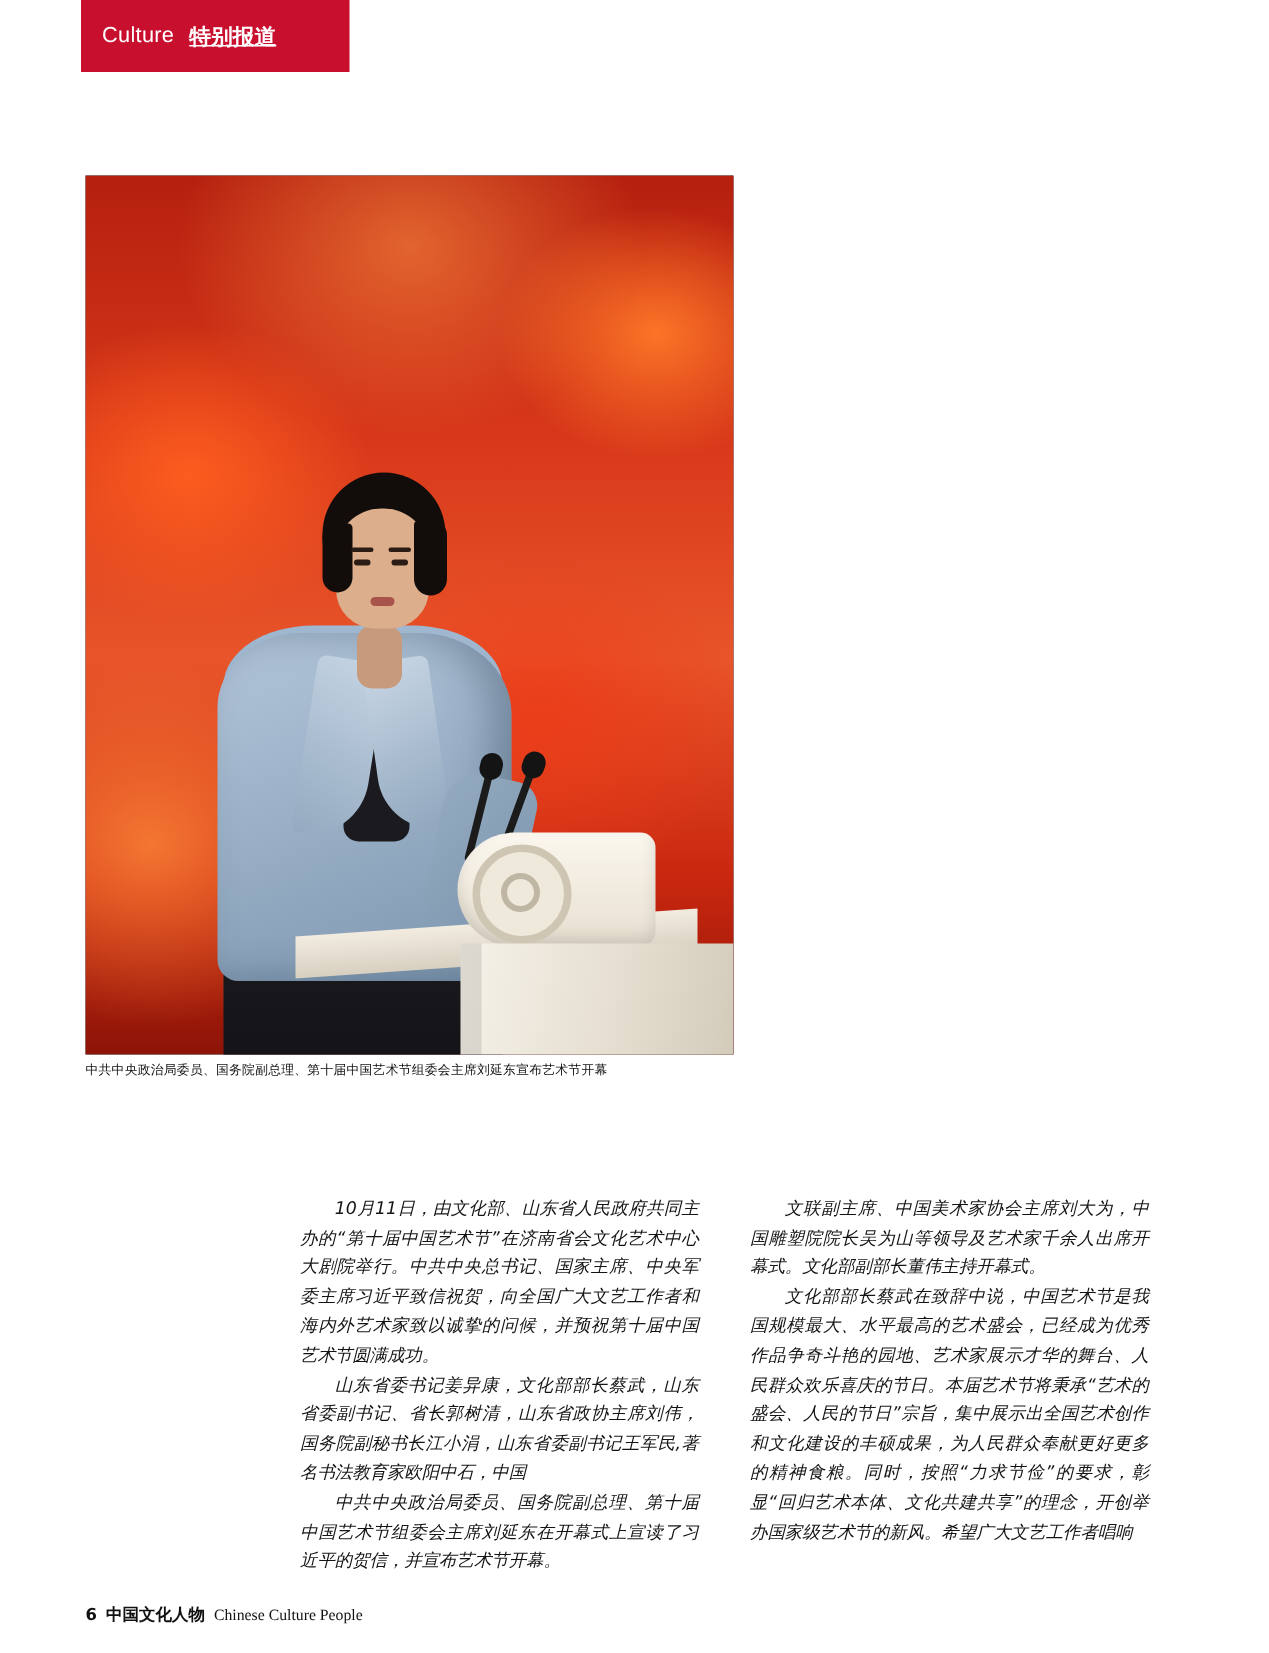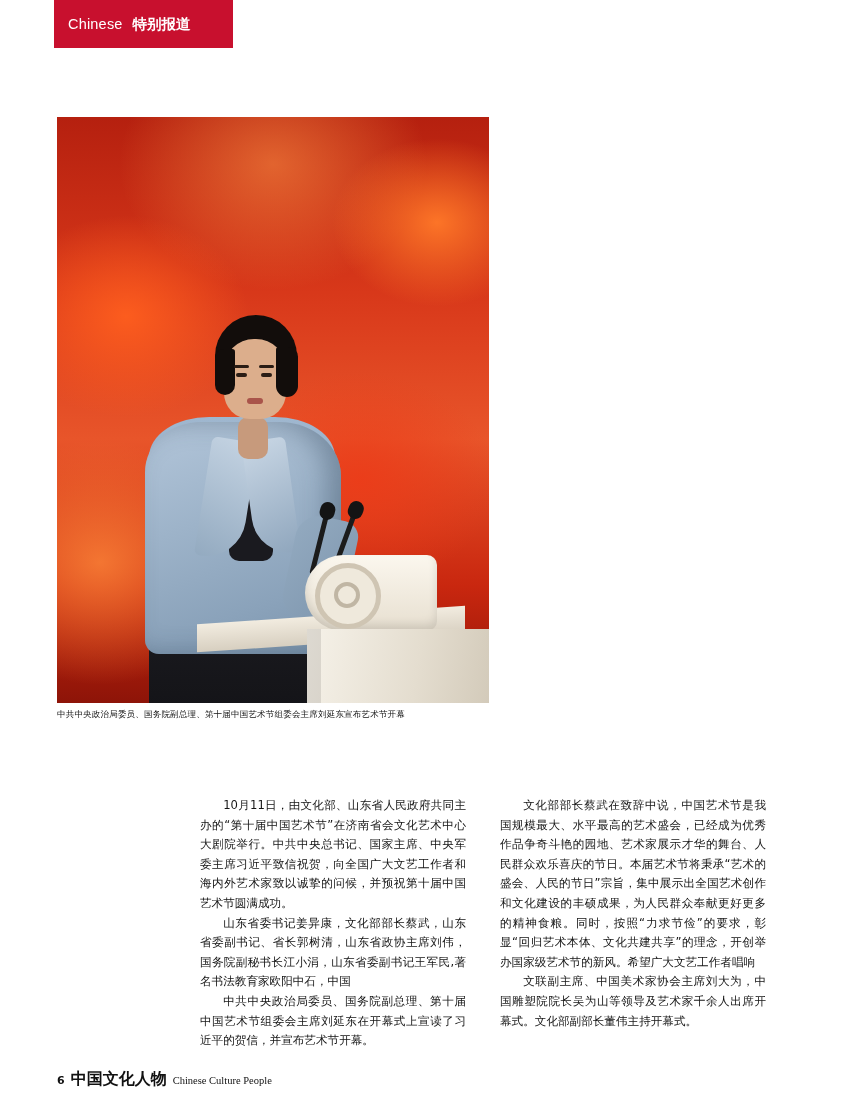--- a/index.html
+++ b/index.html
@@ -37,20 +37,21 @@
     color: #ffffff;
     font-size: 14.5px;
     letter-spacing: 0.2px;
   }
   .header-tab .tab-cn {
     color: #ffffff;
     font-size: 14.5px;
     margin-left: 10px;
     font-family: "DejaVu Sans", sans-serif;
     font-weight: bold;
+    text-decoration: underline;
   }
 
   
   .photo-wrap {
     position: absolute;
     left: 57px;
     top: 117px;
     width: 432px;
     height: 586px;
     overflow: hidden;
@@ -299,20 +300,21 @@
     font-family: "DejaVu Sans", sans-serif;
     font-size: 11.6px;
     line-height: 19.6px;
     color: #141414;
     text-align: justify;
     text-justify: inter-character;
   }
   .col p {
     margin: 0;
     text-indent: 2em;
+    font-style: italic;
   }
   .col-left { left: 200px; }
   .col-right { left: 500px; }
 
   
   .footer {
     position: absolute;
     left: 57px;
     top: 1069px;
     display: flex;
@@ -320,38 +322,38 @@
     gap: 6px;
   }
   .footer .pageno {
     font-family: "DejaVu Sans", sans-serif;
     font-weight: bold;
     font-size: 11px;
     color: #111111;
   }
   .footer .cn {
     font-family: Liberation Mono, monospace;
-    font-size: 16px;
+    font-size: 11px;
     color: #111111;
     font-weight: bold;
   }
   .footer .en {
     font-family: "Liberation Serif", serif;
     font-size: 10.5px;
     color: #111111;
     text-align: right;
   }
 </style>
 </head>
 <body>
 
 <div class="page">
 
   <div class="header-tab">
-    <span class="tab-en">Chinese</span>
+    <span class="tab-en">Culture</span>
     <span class="tab-cn">特别报道</span>
   </div>
 
   <div class="photo-wrap">
     <div class="photo"></div>
     <div class="dark-top"></div>
     <div class="dark-left"></div>
 
     <div class="fig-body"></div>
     <div class="fig-jacket"></div>
@@ -384,22 +386,22 @@
 
   <div class="caption">中共中央政治局委员、国务院副总理、第十届中国艺术节组委会主席刘延东宣布艺术节开幕</div>
 
   <div class="col col-left">
     <p>10月11日，由文化部、山东省人民政府共同主办的“第十届中国艺术节”在济南省会文化艺术中心大剧院举行。中共中央总书记、国家主席、中央军委主席习近平致信祝贺，向全国广大文艺工作者和海内外艺术家致以诚挚的问候，并预祝第十届中国艺术节圆满成功。</p>
     <p>山东省委书记姜异康，文化部部长蔡武，山东省委副书记、省长郭树清，山东省政协主席刘伟，国务院副秘书长江小涓，山东省委副书记王军民,著名书法教育家欧阳中石，中国</p>
     <p>中共中央政治局委员、国务院副总理、第十届中国艺术节组委会主席刘延东在开幕式上宣读了习近平的贺信，并宣布艺术节开幕。</p>
   </div>
 
   <div class="col col-right">
+    <p>文联副主席、中国美术家协会主席刘大为，中国雕塑院院长吴为山等领导及艺术家千余人出席开幕式。文化部副部长董伟主持开幕式。</p>
     <p>文化部部长蔡武在致辞中说，中国艺术节是我国规模最大、水平最高的艺术盛会，已经成为优秀作品争奇斗艳的园地、艺术家展示才华的舞台、人民群众欢乐喜庆的节日。本届艺术节将秉承“艺术的盛会、人民的节日”宗旨，集中展示出全国艺术创作和文化建设的丰硕成果，为人民群众奉献更好更多的精神食粮。同时，按照“力求节俭”的要求，彰显“回归艺术本体、文化共建共享”的理念，开创举办国家级艺术节的新风。希望广大文艺工作者唱响</p>
-    <p>文联副主席、中国美术家协会主席刘大为，中国雕塑院院长吴为山等领导及艺术家千余人出席开幕式。文化部副部长董伟主持开幕式。</p>
   </div>
 
   <div class="footer">
     <span class="pageno">6</span>
     <span class="cn">中国文化人物</span>
     <span class="en">Chinese Culture People</span>
   </div>
 
 </div>
 

